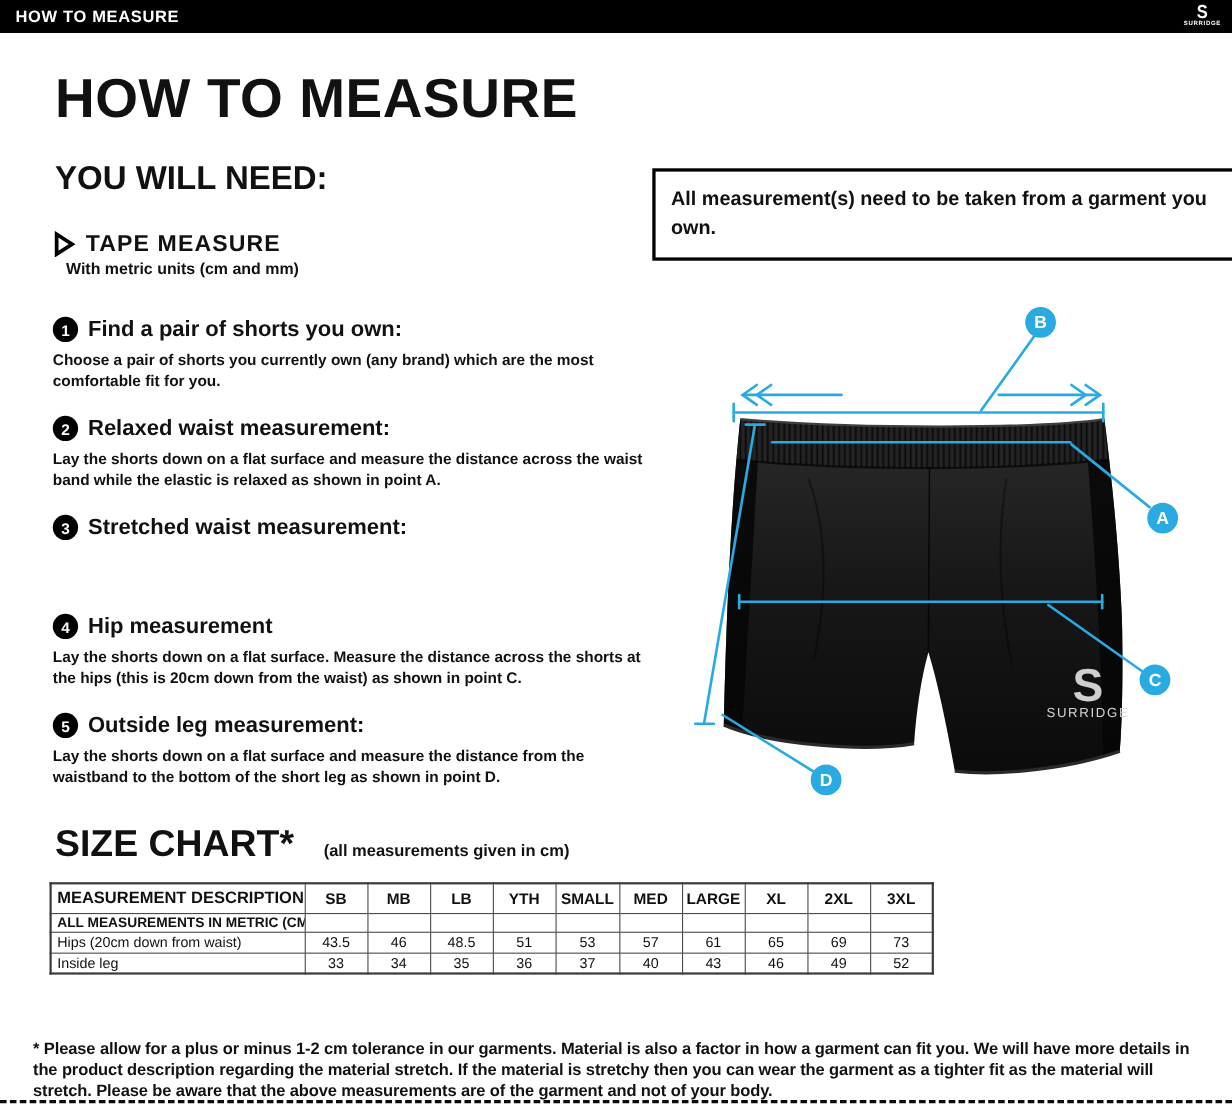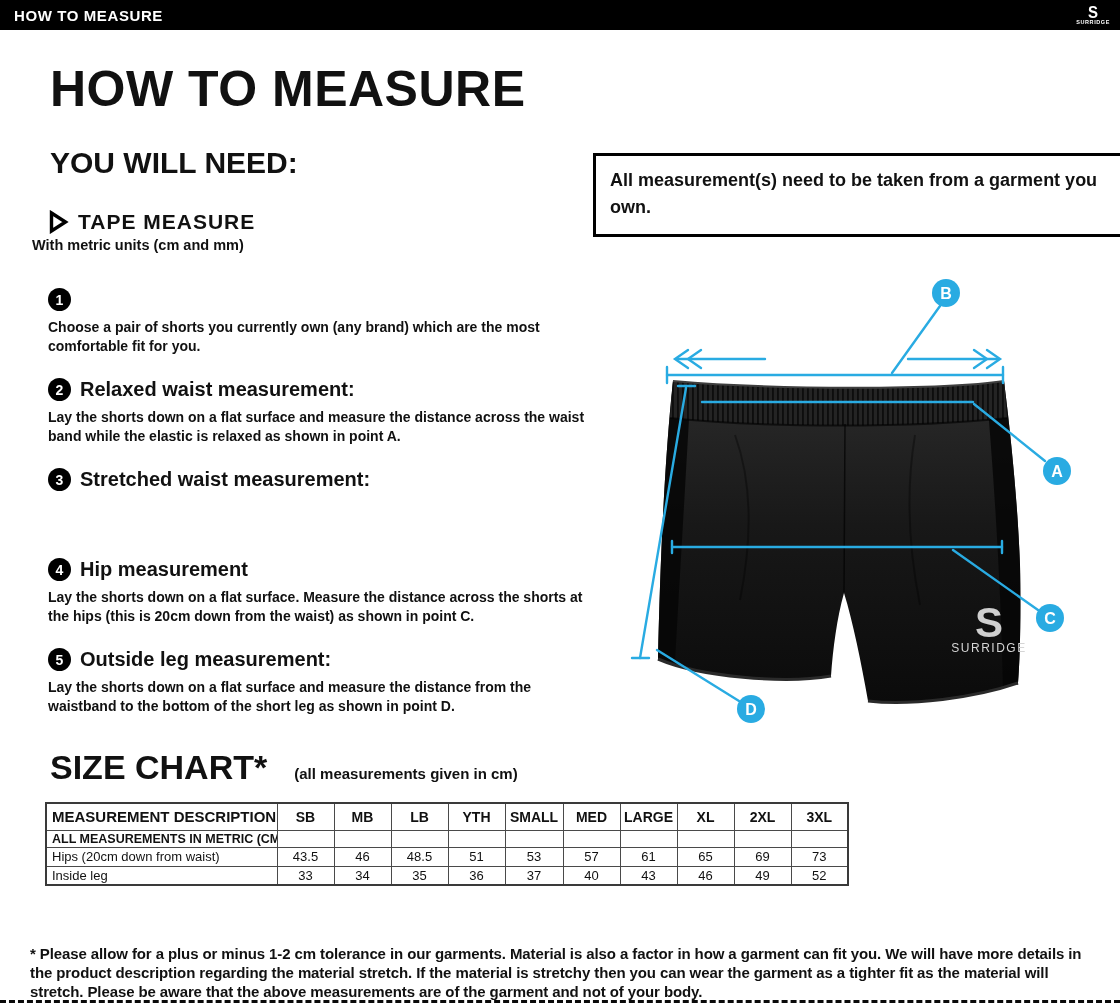--- a/index.html
+++ b/index.html
@@ -12,21 +12,21 @@
     display:flex;align-items:center;justify-content:space-between;box-sizing:border-box;padding:0 10px 0 14px;}
   .topbar-title{color:#fff;font-size:15px;font-weight:bold;letter-spacing:.6px;}
   .topbar-logo{display:flex;flex-direction:column;align-items:center;line-height:1;}
   .topbar-logo .s{color:#fff;font-size:15px;font-weight:bold;transform:scaleY(1.15);}
   .topbar-logo .b{color:#fff;font-size:5.5px;font-weight:bold;letter-spacing:.6px;margin-top:1px;}
   
   .h1{position:absolute;left:50px;top:60px;font-size:50px;font-weight:bold;letter-spacing:.5px;}
   .need{position:absolute;left:50px;top:146px;font-size:30px;font-weight:bold;}
   .tool{position:absolute;left:48px;top:210px;display:flex;align-items:center;gap:9px;text-align:center;}
   .tool-name{font-size:21px;font-weight:bold;letter-spacing:1px;}
-  .tool-detail{position:absolute;left:32px;top:237px;font-size:14.5px;font-weight:bold;}
+  .tool-detail{position:absolute;left:60px;top:237px;font-size:14.5px;font-weight:bold;}
   .notice{position:absolute;left:593px;top:153px;width:567px;height:84px;border:3px solid #000;
     box-sizing:border-box;padding:11px 14px;font-size:18px;font-weight:bold;line-height:27px;}
   
   .step{position:absolute;left:48px;width:552px;}
   .step-head{display:flex;align-items:center;gap:9px;}
   .step-num{width:23px;height:23px;border-radius:50%;background:#000;color:#fff;flex:0 0 23px;
     display:flex;align-items:center;justify-content:center;font-size:14px;font-weight:bold;}
   .step-title{font-size:20px;font-weight:bold;}
   .step-body{margin:7px 0 0 0;font-size:14px;font-weight:bold;line-height:19px;max-width:545px;}
   
@@ -68,20 +68,21 @@
   </svg>
   <span class="tool-name">TAPE MEASURE</span>
 </div>
 <div class="tool-detail">With metric units (cm and mm)</div>
 
 <div class="notice">All measurement(s) need to be taken from a garment you own.</div>
 
 <div class="step" style="top:288px">
   <div class="step-head">
     <span class="step-num">1</span>
+    <span class="step-title">Find a pair of shorts you own:</span>
   </div>
   <p class="step-body">Choose a pair of shorts you currently own (any brand) which are the most comfortable fit for you.</p>
 </div>
 <div class="step" style="top:378px">
   <div class="step-head">
     <span class="step-num">2</span>
     <span class="step-title">Relaxed waist measurement:</span>
   </div>
   <p class="step-body">Lay the shorts down on a flat surface and measure the distance across the waist band while the elastic is relaxed as shown in point A.</p>
 </div>

